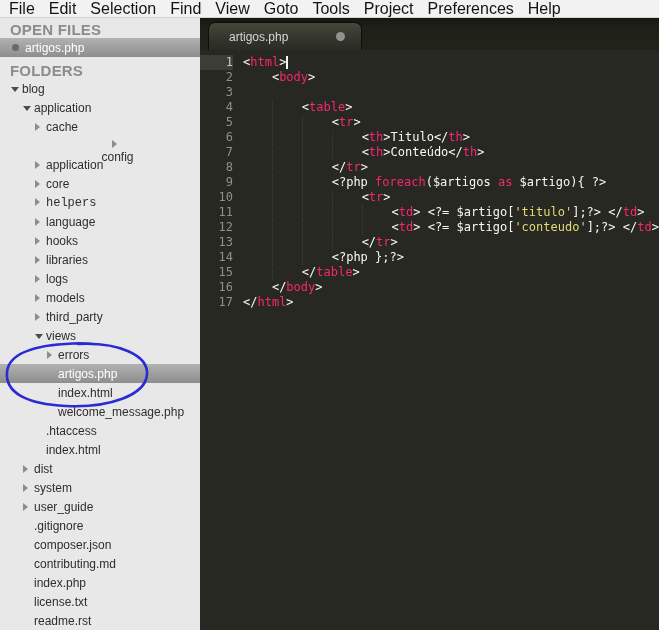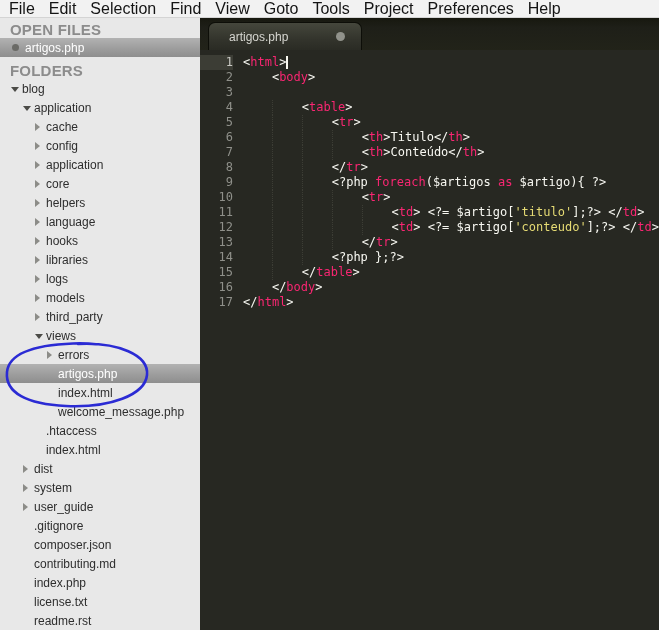--- a/index.html
+++ b/index.html
@@ -94,33 +94,33 @@
           <span>blog</span>
         </div>
         <div class="srow" style="padding-left: 23px;">
           <span class="arrbox down"></span>
           <span>application</span>
         </div>
         <div class="srow" style="padding-left: 35px;">
           <span class="arrbox right"></span>
           <span>cache</span>
         </div>
-        <div class="srow" style="padding-left: 35px;">
+        <div class="srow" style="padding-left: 35px; flex-direction: column;">
           <span class="arrbox right"></span>
           <span>config</span>
         </div>
         <div class="srow" style="padding-left: 35px;">
           <span class="arrbox right"></span>
           <span>application</span>
         </div>
         <div class="srow" style="padding-left: 35px;">
           <span class="arrbox right"></span>
           <span>core</span>
         </div>
-        <div class="srow" style="padding-left: 35px;">
+        <div class="srow" style="padding-left: 35px; font-family: Liberation Mono, monospace;">
           <span class="arrbox right"></span>
           <span>helpers</span>
         </div>
         <div class="srow" style="padding-left: 35px;">
           <span class="arrbox right"></span>
           <span>language</span>
         </div>
         <div class="srow" style="padding-left: 35px;">
           <span class="arrbox right"></span>
           <span>hooks</span>

